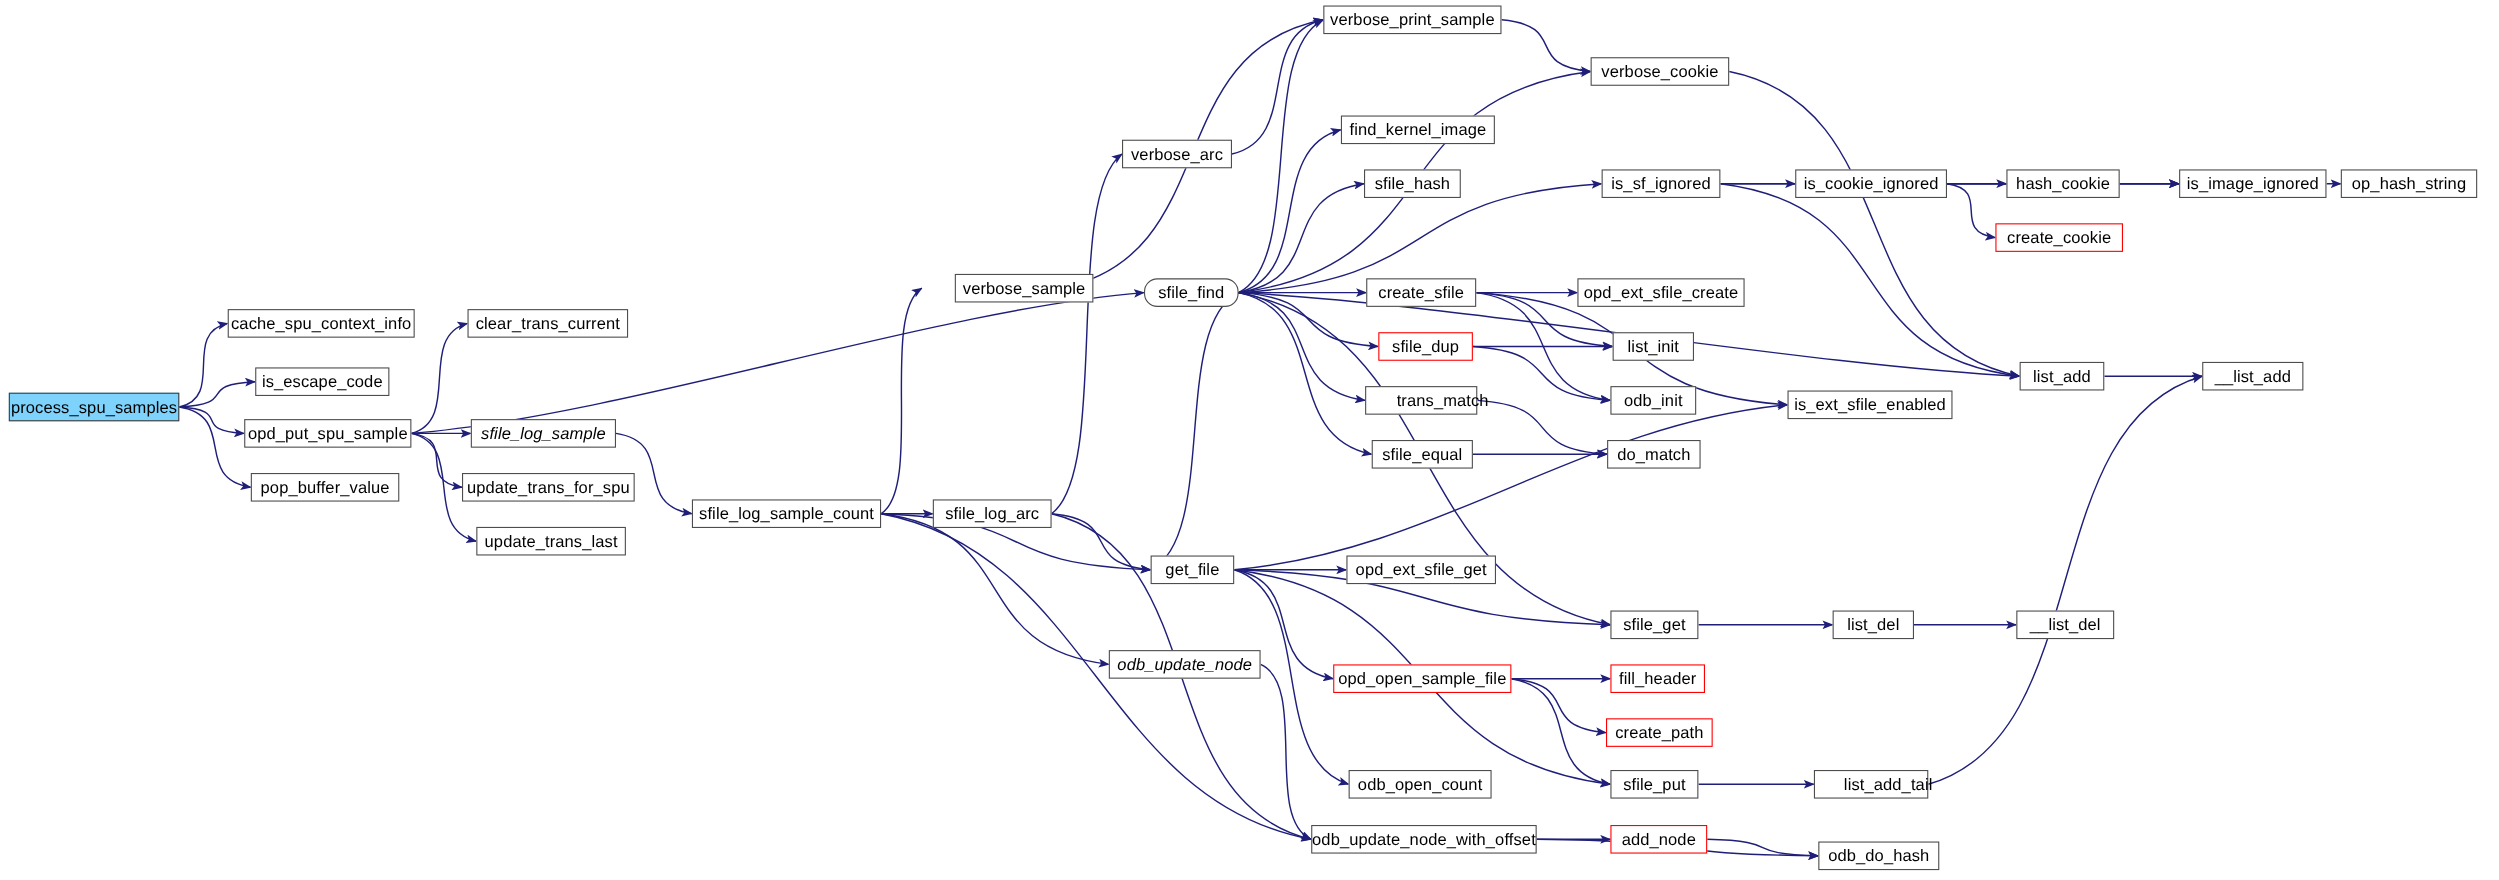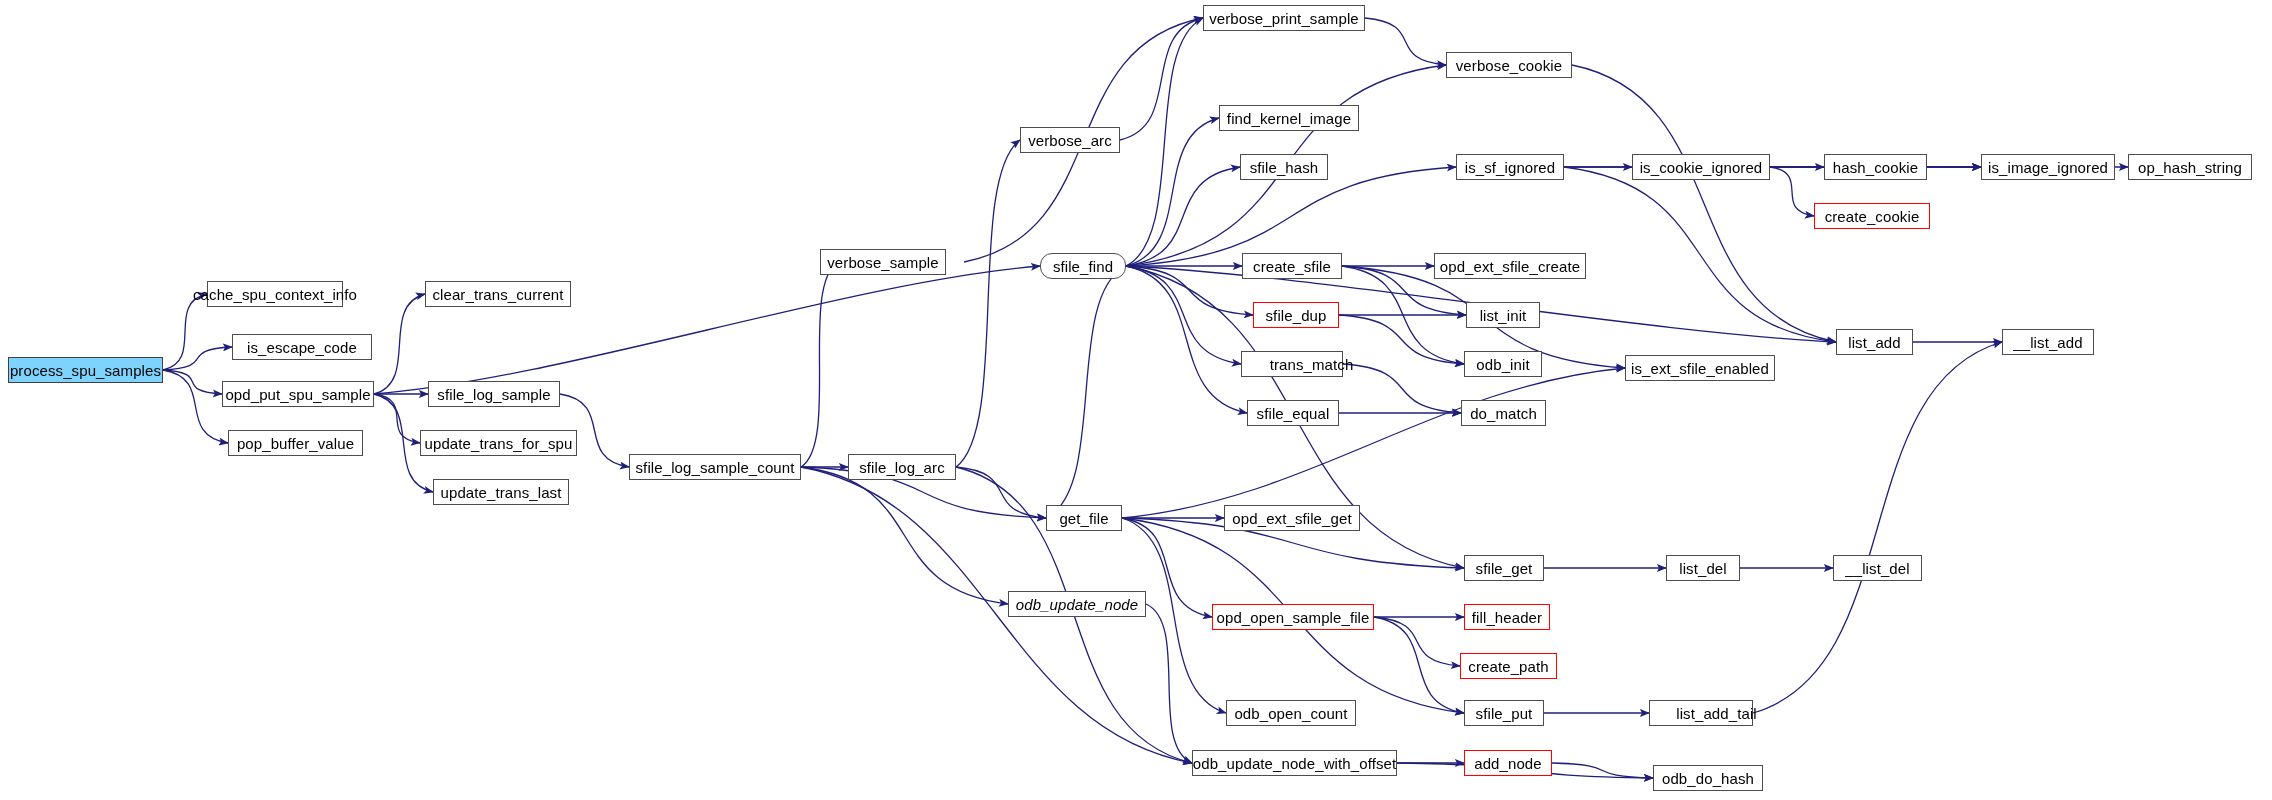--- a/index.html
+++ b/index.html
@@ -91,51 +91,51 @@
         <path d="M1146,604 C1189.3,623.08 1148.7,743.92 1192,763" marker-end="url(#ah)"></path>
         <path d="M1397,763 C1451.85,763 1409.15,763 1464,763" marker-end="url(#ah)"></path>
         <path d="M1397,763 C1555.8,764.8 1494.2,776.2 1653,778" marker-end="url(#ah)"></path>
         <path d="M1552,763 C1625.55,764.8 1579.45,776.2 1653,778" marker-end="url(#ah)"></path>
       </g>
   </svg>
   <div id="nodes">
       <div class="node root" style="left: 8px; top: 357px; width: 155px;">
         <span>process_spu_samples</span>
       </div>
-      <div class="node" style="left: 207px; top: 281px; width: 136px; align-items: center;">
+      <div class="node" style="left: 207px; top: 281px; width: 170px; align-items: center;">
         <span>cache_spu_context_info</span>
       </div>
-      <div class="node" style="left: 232px; top: 334px; width: 140px;">
+      <div class="node" style="left: 232px; top: 334px; width: 122px;">
         <span>is_escape_code</span>
       </div>
       <div class="node" style="left: 222px; top: 381px; width: 152px;">
         <span>opd_put_spu_sample</span>
       </div>
       <div class="node" style="left: 228px; top: 430px; width: 135px;">
         <span>pop_buffer_value</span>
       </div>
       <div class="node" style="left: 425px; top: 281px; width: 146px;">
         <span>clear_trans_current</span>
       </div>
-      <div class="node" style="left: 428px; top: 381px; width: 132px;">
+      <div class="node" style="left: 428px; top: 381px; width: 132px; font-style: italic;">
         <span>sfile_log_sample</span>
       </div>
       <div class="node" style="left: 420px; top: 430px; width: 157px;">
         <span>update_trans_for_spu</span>
       </div>
       <div class="node" style="left: 433px; top: 479px; width: 136px;">
         <span>update_trans_last</span>
       </div>
       <div class="node" style="left: 629px; top: 454px; width: 172px;">
         <span>sfile_log_sample_count</span>
       </div>
       <div class="node" style="left: 848px; top: 454px; width: 108px;">
         <span>sfile_log_arc</span>
       </div>
-      <div class="node" style="left: 820px; top: 249px; width: 126px;">
+      <div class="node" style="left: 868px; top: 249px; width: 126px;">
         <span>verbose_sample</span>
       </div>
       <div class="node" style="left: 1020px; top: 127px; width: 100px;">
         <span>verbose_arc</span>
       </div>
       <div class="node" style="left: 1203px; top: 5px; width: 162px;">
         <span>verbose_print_sample</span>
       </div>
       <div class="node" style="left: 1446px; top: 52px; width: 126px;">
         <span>verbose_cookie</span>

